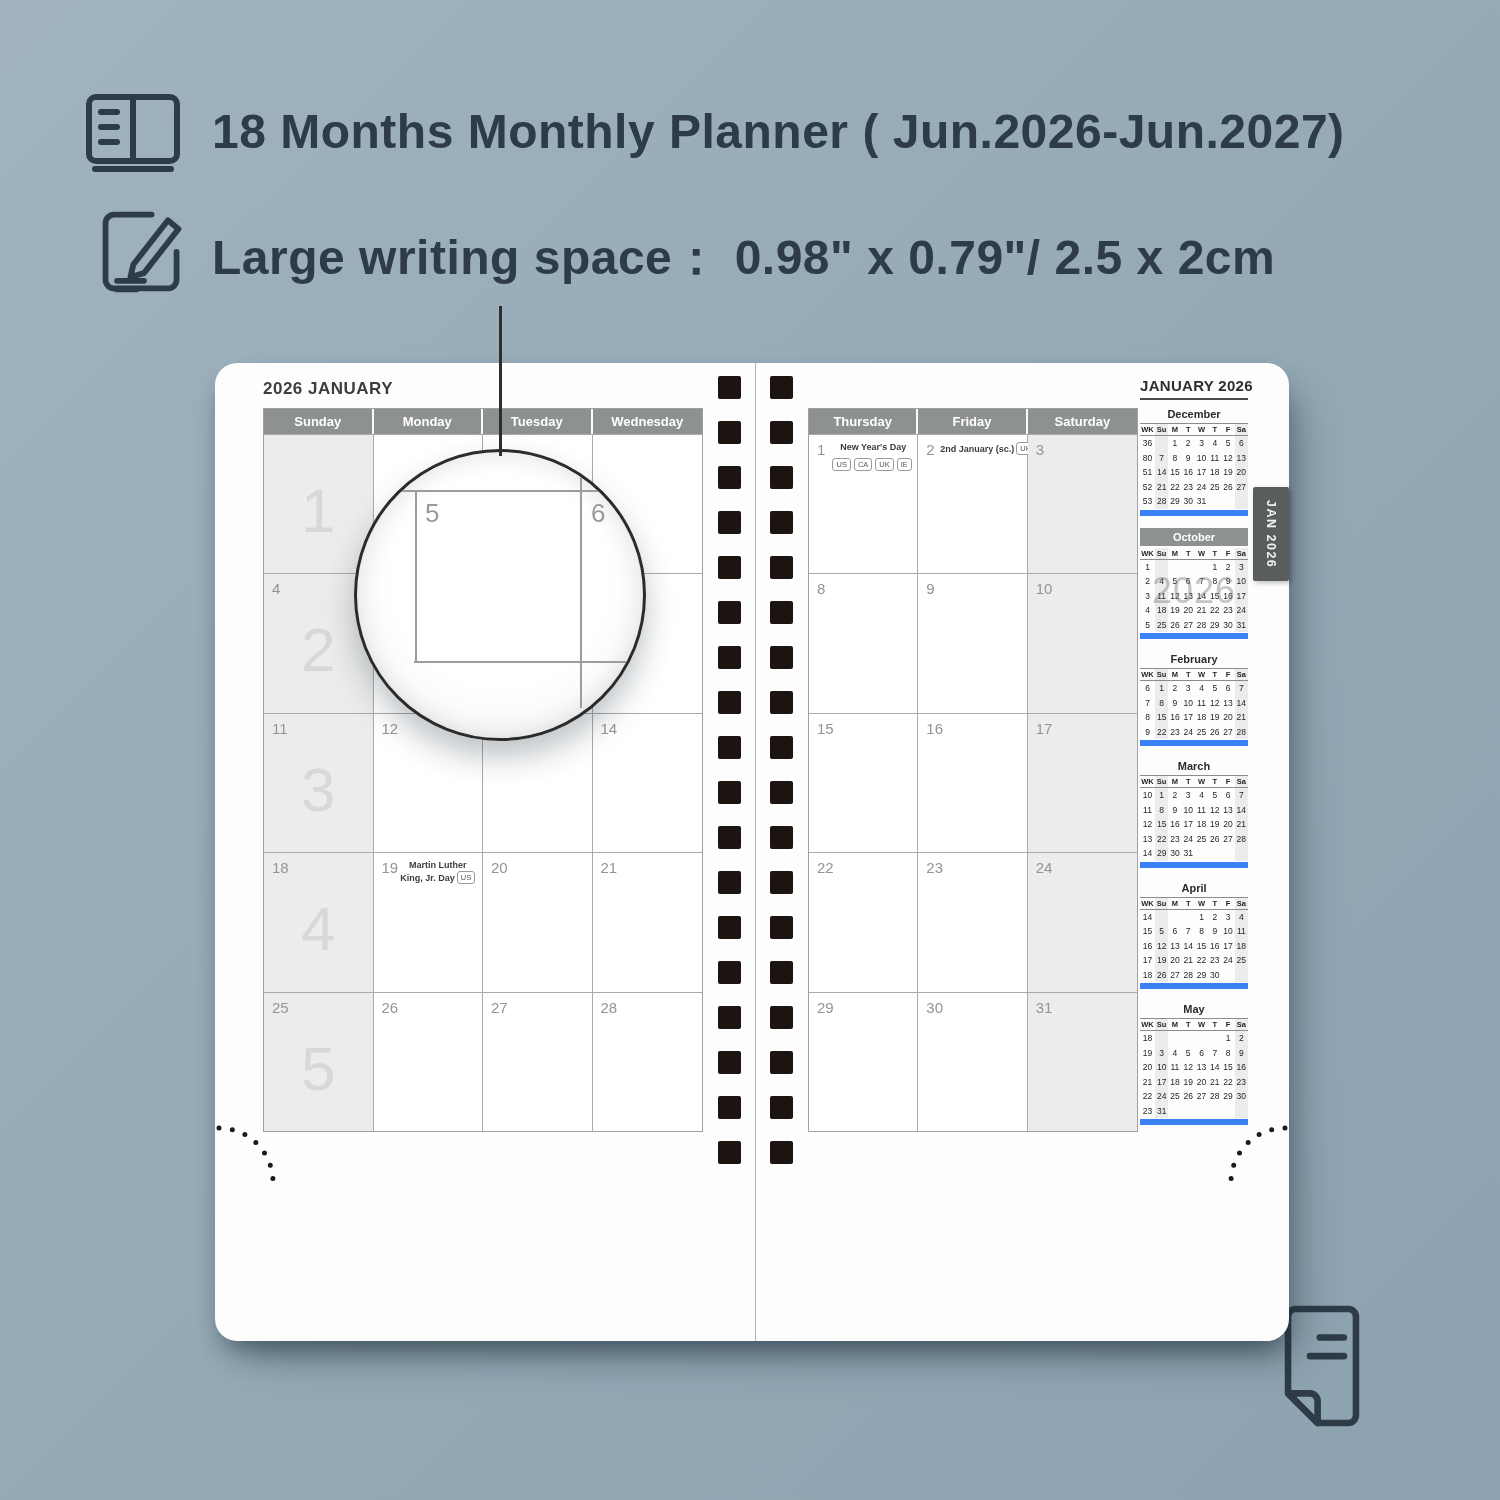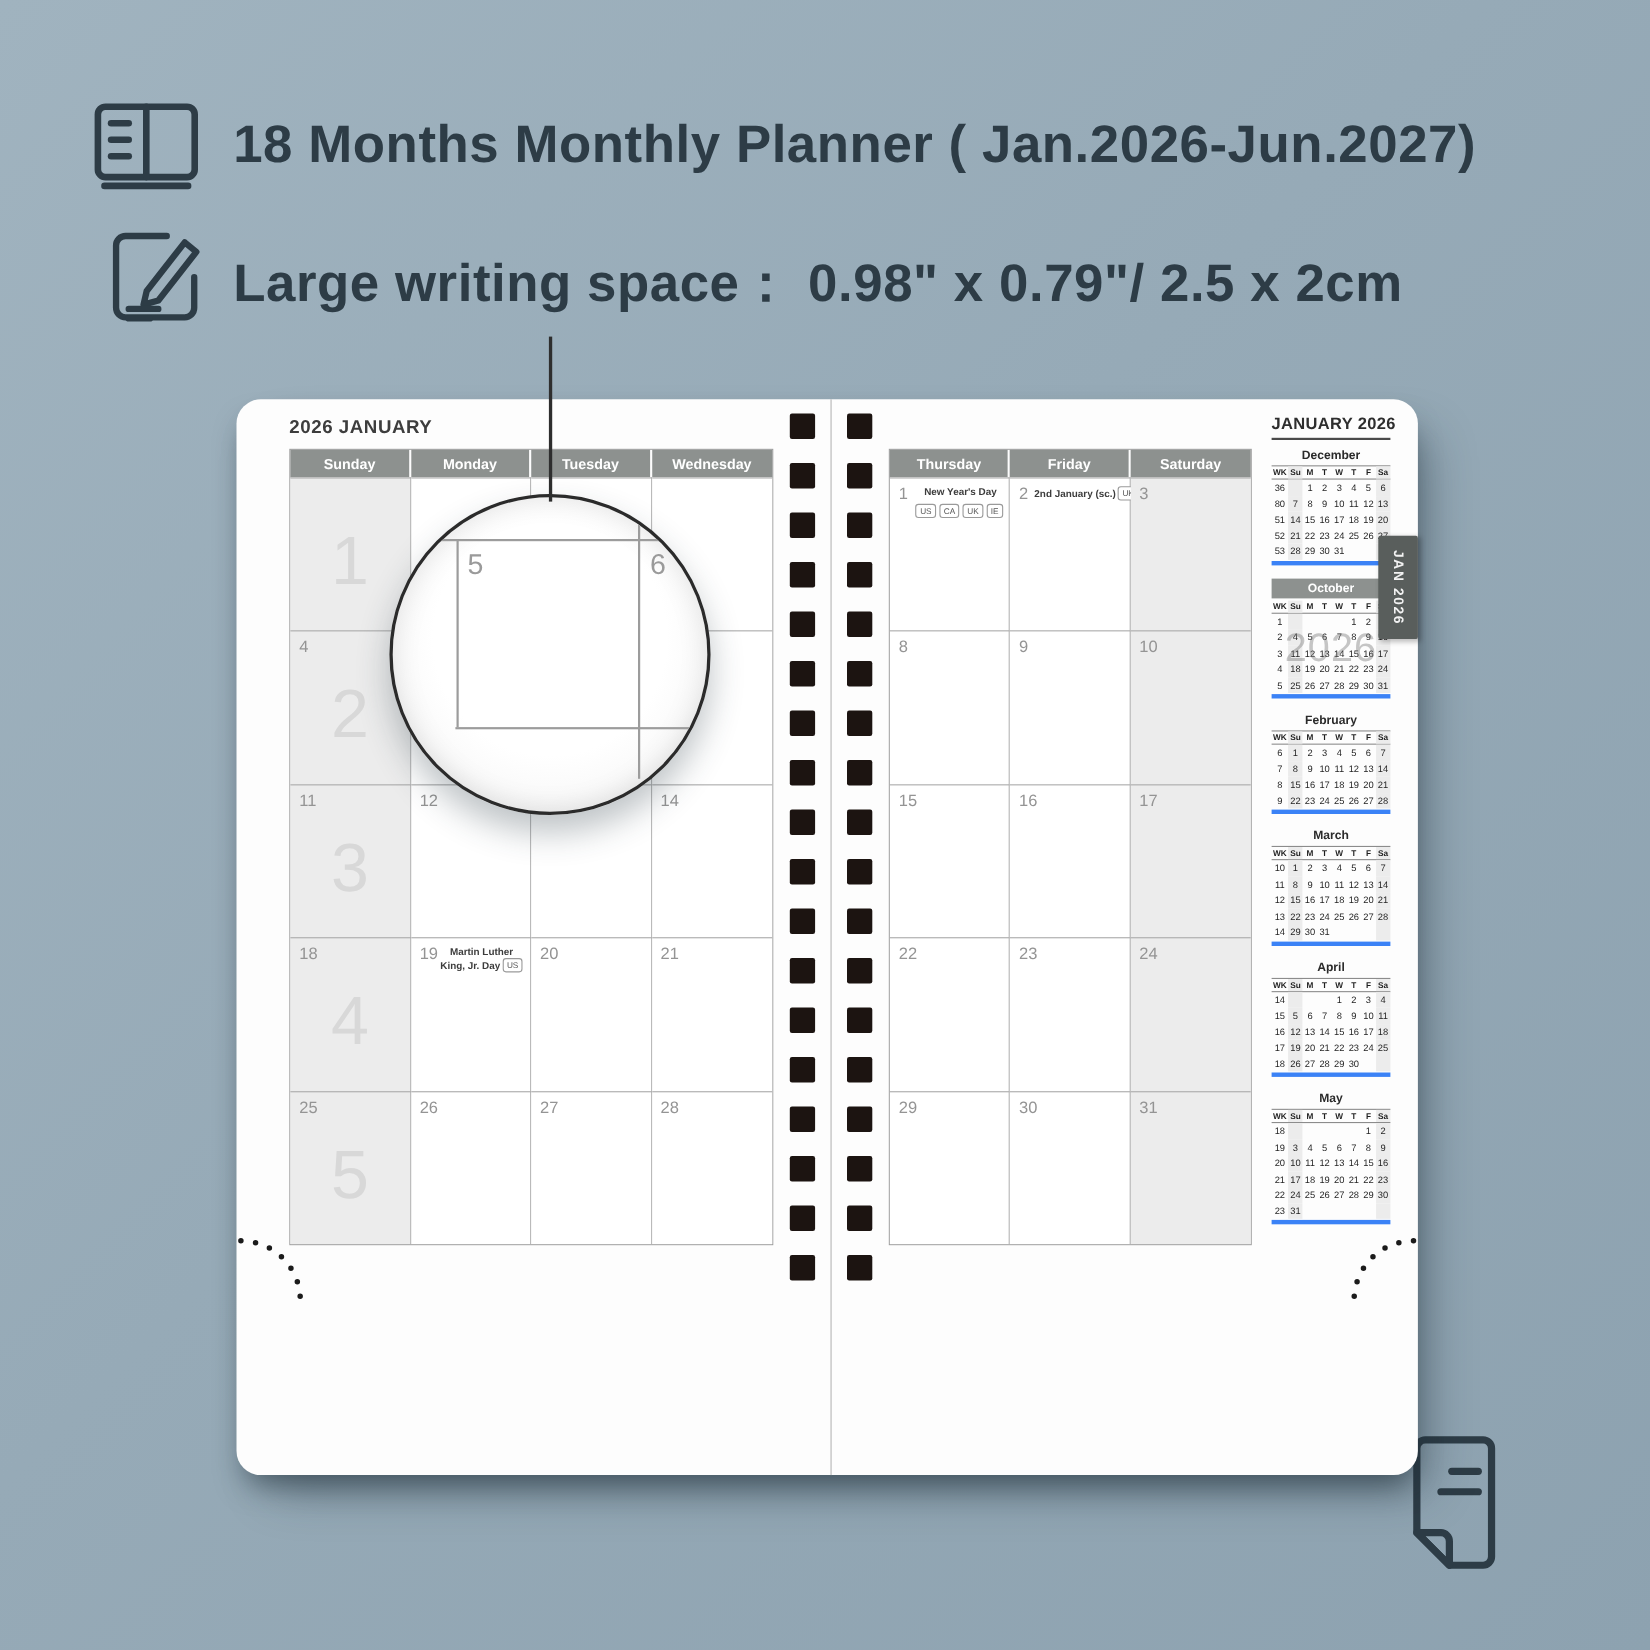--- a/index.html
+++ b/index.html
@@ -48,23 +48,23 @@
   .hol{position:absolute;top:7px;left:22px;right:2px;font-size:9px;line-height:11px;font-weight:700;color:#3c3c3c;text-align:center;white-space:pre;}
   .badges{position:absolute;top:23px;left:22px;right:4px;display:flex;gap:3px;justify-content:center;}
   .badge{display:inline-block;border:1px solid #9a9a9a;border-radius:3px;font-size:7.5px;line-height:9px;padding:1px 3px;color:#555;font-weight:400;background:#fff;vertical-align:1px;margin-left:2px;}
   .badges .badge{margin-left:0;}
   
   .pagegap{position:absolute;left:540px;top:0;width:1px;height:100%;background:#b5b5b5;}
   .spiral{position:absolute;top:13px;display:flex;flex-direction:column;gap:22px;z-index:2;}
   .spiral.l{left:503px;} .spiral.r{left:555px;}
   .sq{width:23px;height:23px;background:#1c1411;border-radius:2px;}
   
-  .sidebar{position:absolute;left:925px;top:14px;width:108px;margin-left:16px;}
+  .sidebar{position:absolute;left:925px;top:14px;width:108px;}
   .sb-title{font-size:15px;font-weight:700;color:#2e2e2e;text-align:center;letter-spacing:.3px;white-space:nowrap;border-bottom:2px solid #4a4a4a;padding-bottom:4px;}
-  .mini-month{position:relative;margin-top:12px;border-bottom:4px solid #3b82f6;padding-bottom:1px;}
+  .mini-month{position:relative;margin-top:12px;border-bottom:6px solid #3b82f6;padding-bottom:1px;}
   .mini-month:first-of-type{margin-top:6px;}
   .mini-title{font-size:11px;font-weight:700;color:#2b2b2b;text-align:center;padding:2px 0 3px;border-bottom:1px solid #8c8c8c;}
   .mini-title.current{background:#8d918f;color:#fff;border-bottom:none;margin-bottom:2px;padding:3px 0;}
   .mini-row{display:grid;grid-template-columns:15px repeat(7,1fr);}
   .mini-head{border-bottom:1px solid #8c8c8c;}
   .mini-head .mc{font-size:7.5px;font-weight:700;line-height:11px;}
   .mc{text-align:center;font-size:8.5px;line-height:14.5px;color:#1f1f1f;}
   .mc.su,.mc.sa{background:#ececec;}
   .mini-watermark{position:absolute;left:0;right:0;top:42px;text-align:center;font-size:36px;color:rgba(120,120,120,.42);letter-spacing:1px;pointer-events:none;}
   
@@ -84,21 +84,21 @@
   <div class="feat-icon" id="icon-book">
     <svg viewBox="0 0 104 84">
       <rect x="5" y="5" width="88" height="64" rx="7"></rect>
       <line x1="49" y1="5" x2="49" y2="69"></line>
       <line x1="17" y1="20" x2="33" y2="20"></line>
       <line x1="17" y1="35" x2="33" y2="35"></line>
       <line x1="17" y1="50" x2="33" y2="50"></line>
       <path d="M11 77 H 87"></path>
     </svg>
   </div>
-  <div class="feat-text" id="feat1">18 Months Monthly Planner ( Jan.2026-Jun.2027)</div>
+  <div class="feat-text" id="feat1">18 Months Monthly Planner ( Jun.2026-Jun.2027)</div>
 
   <div class="feat-icon" id="icon-pencil">
     <svg viewBox="0 0 100 100">
       <path d="M60 11 H21 a9 9 0 0 0 -9 9 v59 a9 9 0 0 0 9 9 h56 a9 9 0 0 0 9 -9 V50"></path>
       <path d="M41 63 L77 17 l11 9 L52 72 l-14 4 z"></path>
       <line x1="24" y1="80" x2="52" y2="80"></line>
       <line x1="24" y1="89" x2="44" y2="89"></line>
     </svg>
   </div>
   <div class="feat-text" id="feat2">Large writing space：  0.98" x 0.79"/ 2.5 x 2cm</div>

